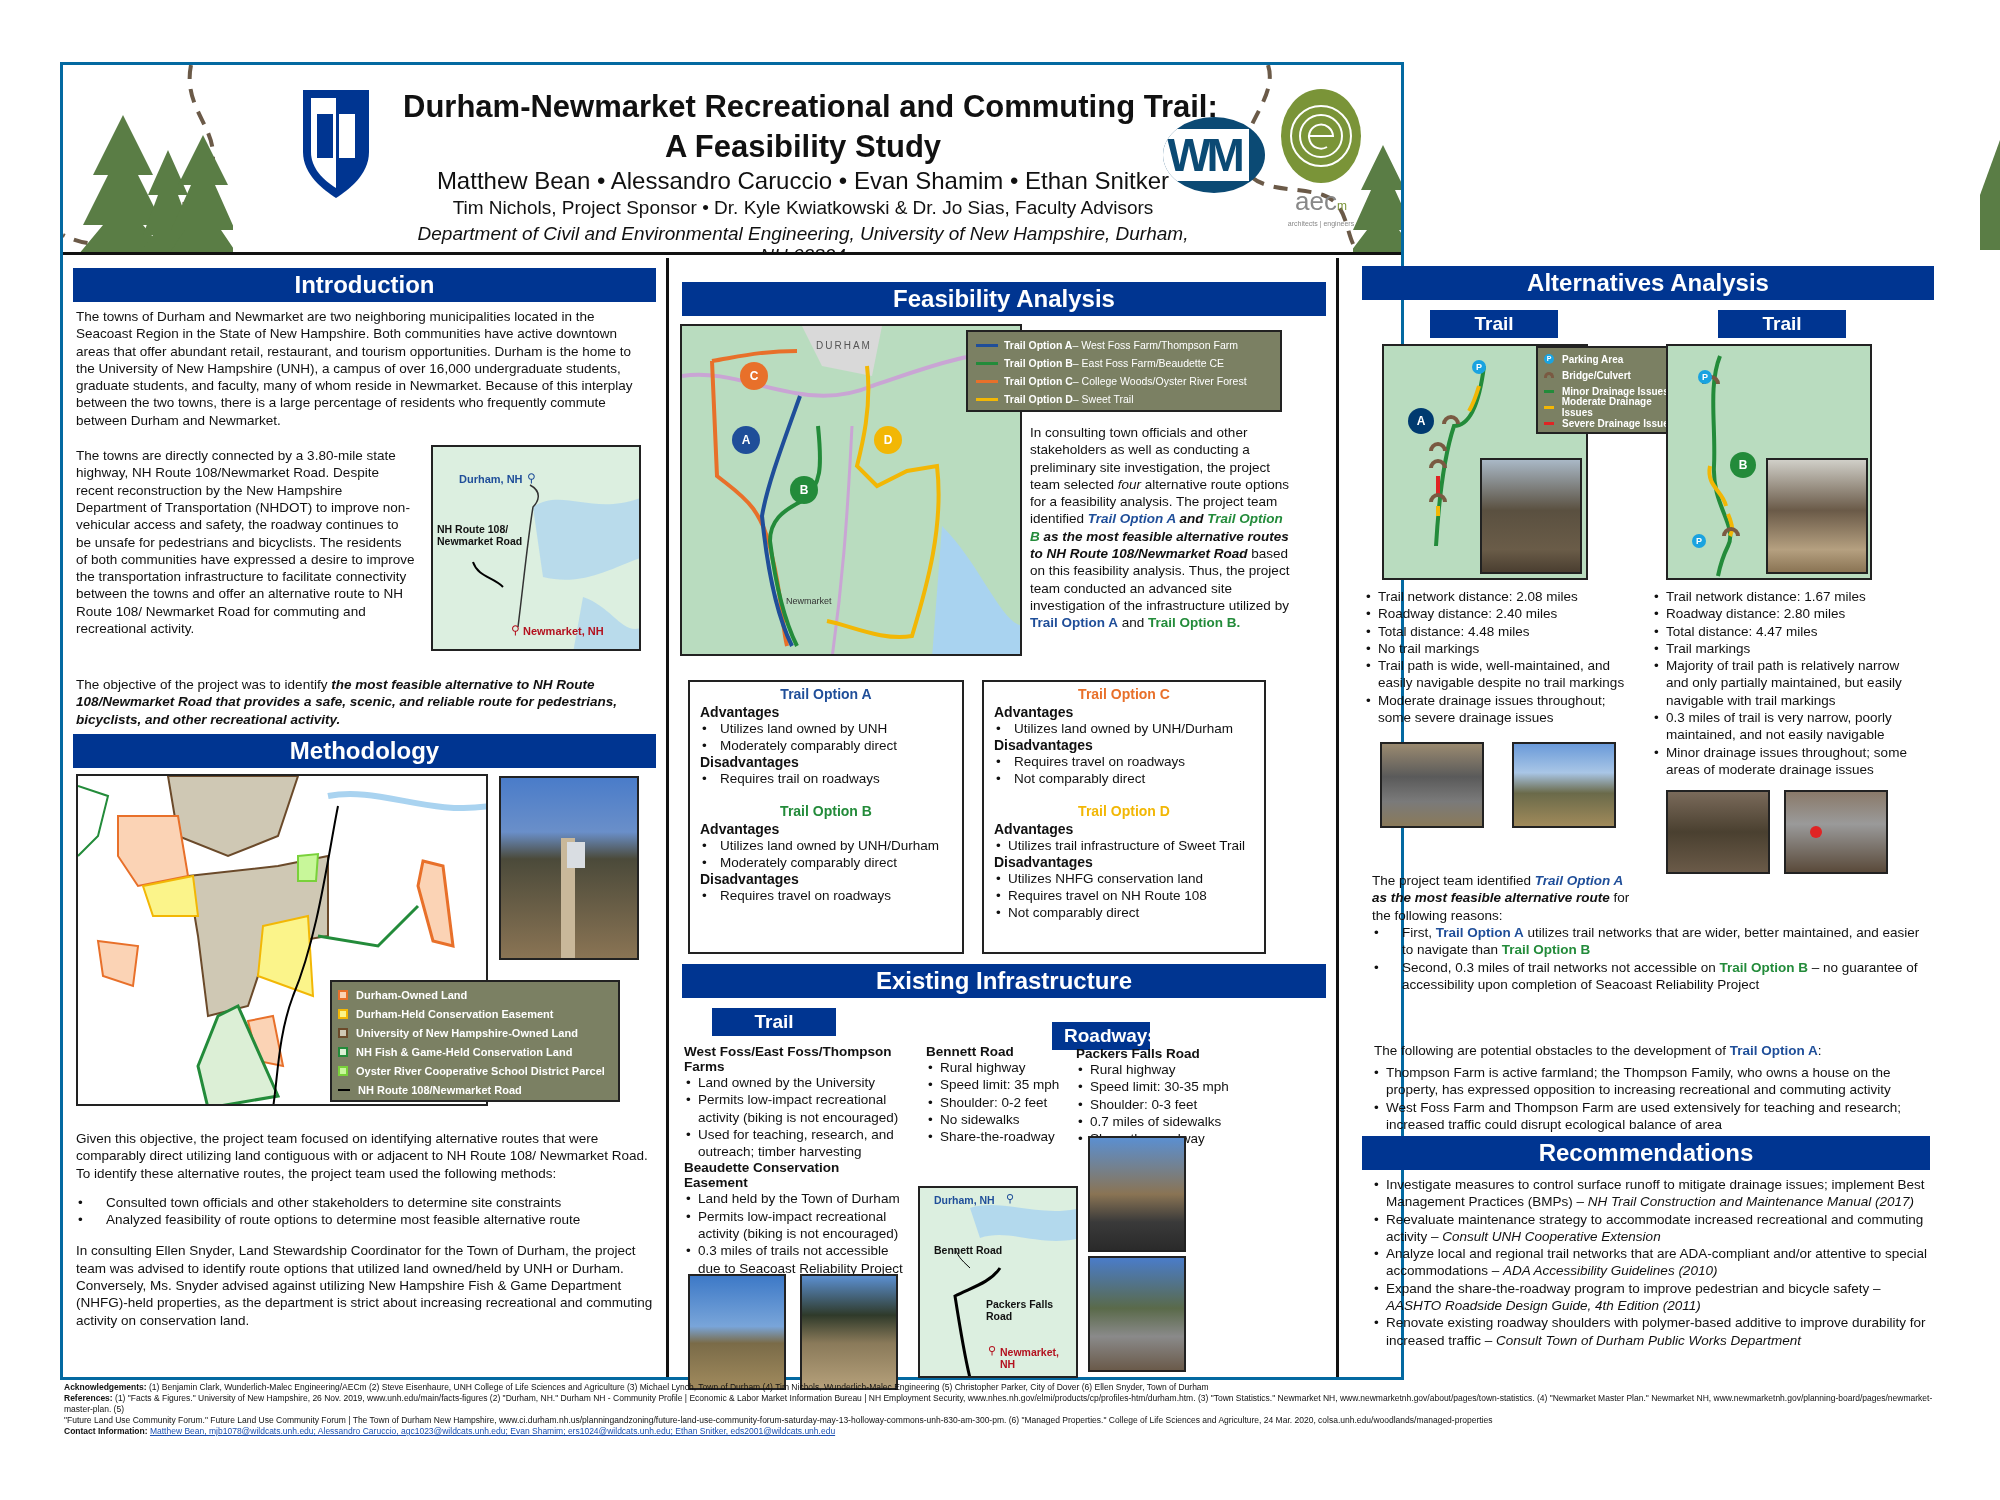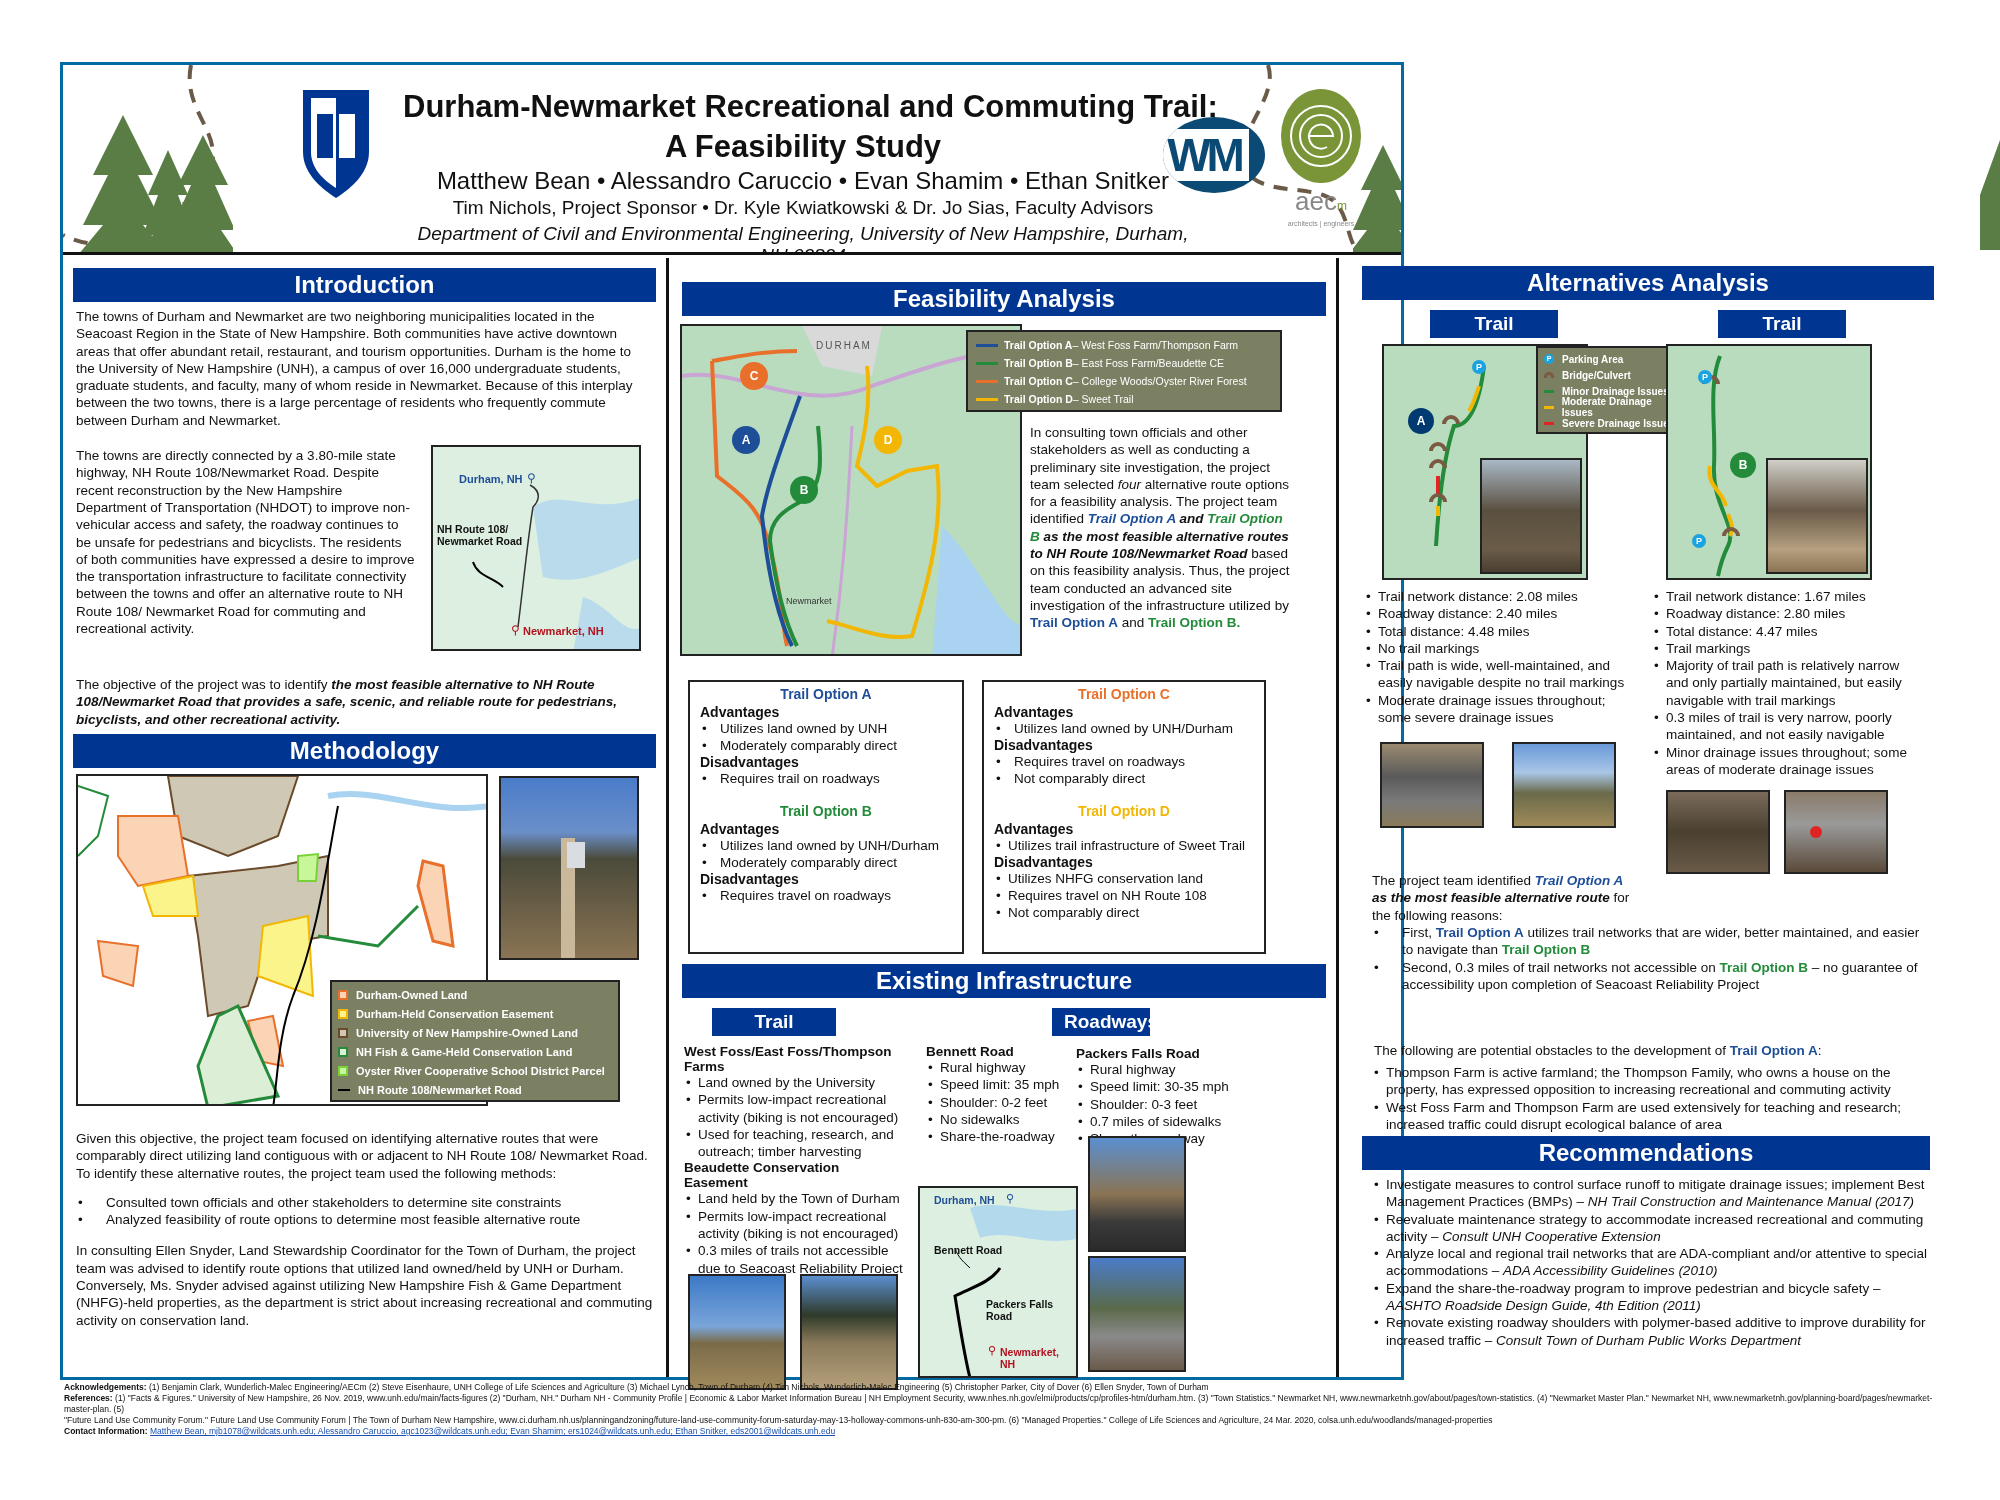--- a/index.html
+++ b/index.html
@@ -262,21 +262,21 @@
         <ul>
             <li>Utilizes NHFG conservation land</li>
             <li>Requires travel on NH Route 108</li>
             <li>Not comparably direct</li>
           </ul>
       </div>
     </div>
     <div class="sec-head" style="margin:8px 10px 0 10px">Existing Infrastructure</div>
     <div style="position:relative;height:420px">
       <div class="sub-head" style="position:absolute;left:40px;top:10px;width:124px">Trail Networks</div>
-      <div class="sub-head" style="position:absolute;left:380px;top:10px;width:98px">Roadways</div>
+      <div class="sub-head" style="position:absolute;left:380px;top:24px;width:98px">Roadways</div>
       <div style="position:absolute;left:12px;top:46px;width:220px">
         <h5 style="font-size:13.5px">West Foss/East Foss/Thompson Farms</h5>
         <ul>
           <li>Land owned by the University</li>
           <li>Permits low-impact recreational activity (biking is not encouraged)</li>
           <li>Used for teaching, research, and outreach; timber harvesting</li>
         </ul>
         <h5 style="font-size:13.5px">Beaudette Conservation Easement</h5>
         <ul>
           <li>Land held by the Town of Durham</li>

